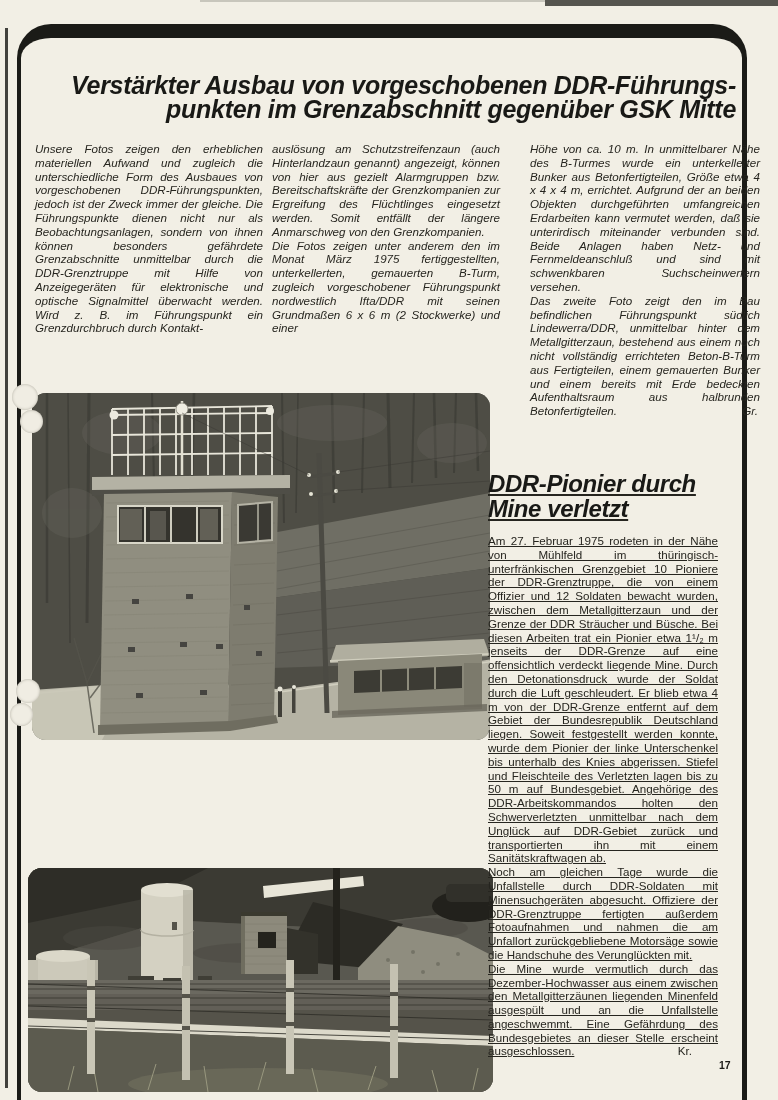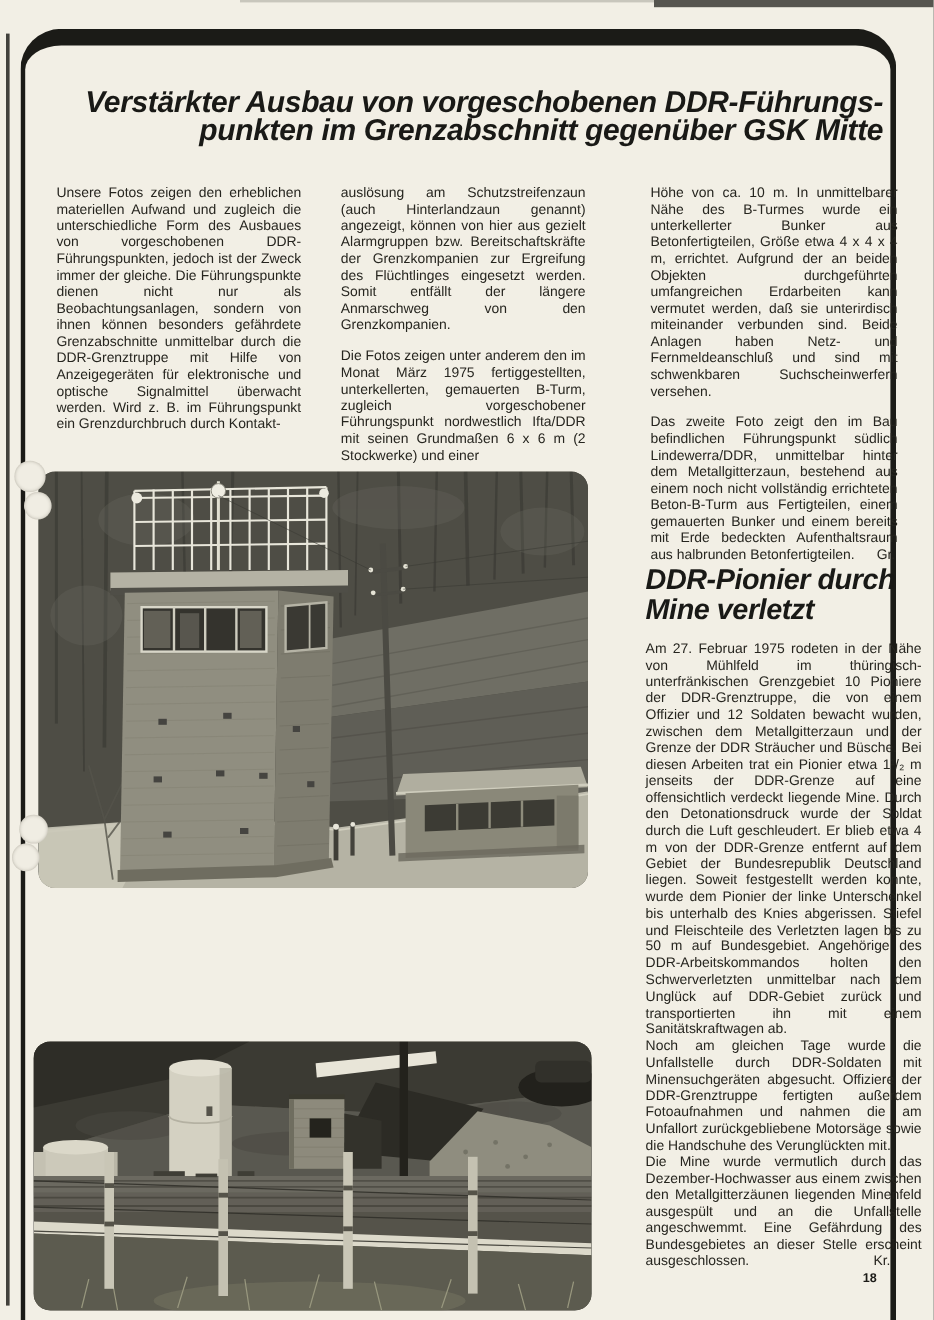--- a/index.html
+++ b/index.html
@@ -16,38 +16,38 @@
   .frame{position:absolute;left:17px;top:24px;width:730px;height:1076px;box-sizing:border-box;
          border-top:14px solid #1b1b17;border-left:4px solid #1b1b17;border-right:5px solid #1b1b17;
          border-bottom:0;border-radius:34px 34px 0 0;}
 
   .headline{position:absolute;left:34px;top:74px;width:702px;color:#191916;
             font-weight:bold;font-style:italic;font-size:25px;line-height:23.5px;letter-spacing:-0.3px;text-align:right;}
   .headline span{display:block;}
 
   .col{position:absolute;top:142px;width:228px;font-size:11.6px;line-height:13.8px;
        text-align:justify;color:#26251f;}
-  .col p{margin:12px;}
+  .col p{margin:0;font-style:italic;}
   #col1{left:35px;}
   #col2{left:272px;}
   #col3{left:530px;width:230px;}
   .p-rel{position:relative;}
   .sign{position:absolute;bottom:0;right:2px;}
 
   .photo{position:absolute;border-radius:14px;overflow:hidden;background:#4e4d45;}
   #photo1{left:32px;top:393px;width:458px;height:347px;}
   #photo2{left:28px;top:868px;width:465px;height:224px;}
   .photo svg{display:block;}
 
   .caption{position:absolute;left:34px;width:458px;font-style:italic;font-size:12.8px;
            line-height:16.5px;text-align:justify;color:#26251f;letter-spacing:.2px;}
   #caption1{top:749px;}
   #caption2{top:791px;}
 
-  #article2{position:absolute;left:538px;top:472px;width:230px;color:#26251f;}
+  #article2{position:absolute;left:488px;top:472px;width:230px;color:#26251f;text-decoration:underline;}
   #article2 h2{margin:0 0 13px 0;font-size:24px;line-height:24.5px;font-weight:bold;
                font-style:italic;letter-spacing:-0.4px;color:#191916;}
   #article2 h2 span{display:block;}
   #article2 .body{font-size:11.6px;line-height:13.8px;text-align:justify;}
   #article2 .body p{margin:0;}
   #article2 .sign{right:26px;}
 
   .page-number{position:absolute;left:719px;top:1059px;font-size:10.5px;font-weight:bold;color:#1c1b17;}
 
   .hole{position:absolute;border-radius:50%;background:#f0ede3;box-shadow:inset 0 0 3px rgba(60,55,40,.35);}
@@ -371,20 +371,20 @@
     <div class="body">
       <p>Am 27. Februar 1975 rodeten in der Nähe von Mühlfeld im thüringisch-unterfränkischen Grenzgebiet 10 Pioniere der DDR-Grenztruppe, die von einem Offizier und 12 Soldaten bewacht wurden, zwischen dem Metallgitterzaun und der Grenze der DDR Sträucher und Büsche. Bei diesen Arbeiten trat ein Pionier etwa 1¹/₂ m jenseits der DDR-Grenze auf eine offensichtlich verdeckt liegende Mine. Durch den Detonationsdruck wurde der Soldat durch die Luft geschleudert. Er blieb etwa 4 m von der DDR-Grenze entfernt auf dem Gebiet der Bundesrepublik Deutschland liegen. Soweit festgestellt werden konnte, wurde dem Pionier der linke Unterschenkel bis unterhalb des Knies abgerissen. Stiefel und Fleischteile des Verletzten lagen bis zu 50 m auf Bundesgebiet. Angehörige des DDR-Arbeitskommandos holten den Schwerverletzten unmittelbar nach dem Unglück auf DDR-Gebiet zurück und transportierten ihn mit einem Sanitätskraftwagen ab.</p>
       <p>Noch am gleichen Tage wurde die Unfallstelle durch DDR-Soldaten mit Minensuchgeräten abgesucht. Offiziere der DDR-Grenztruppe fertigten außerdem Fotoaufnahmen und nahmen die am Unfallort zurückgebliebene Motorsäge sowie die Handschuhe des Verunglückten mit.</p>
       <p class="p-rel">
         <span>Die Mine wurde vermutlich durch das Dezember-Hochwasser aus einem zwischen den Metallgitterzäunen liegenden Minenfeld ausgespült und an die Unfallstelle angeschwemmt. Eine Gefährdung des Bundesgebietes an dieser Stelle erscheint ausgeschlossen.</span>
         <span class="sign">Kr.</span>
       </p>
     </div>
   </div>
 
-  <div class="page-number">18</div>
+  <div class="page-number">17</div>
 
   <div class="hole" id="hole1"></div>
   <div class="hole" id="hole2"></div>
   <div class="hole" id="hole3"></div>
   <div class="hole" id="hole4"></div>
 
 </div>
 
 </body></html>

